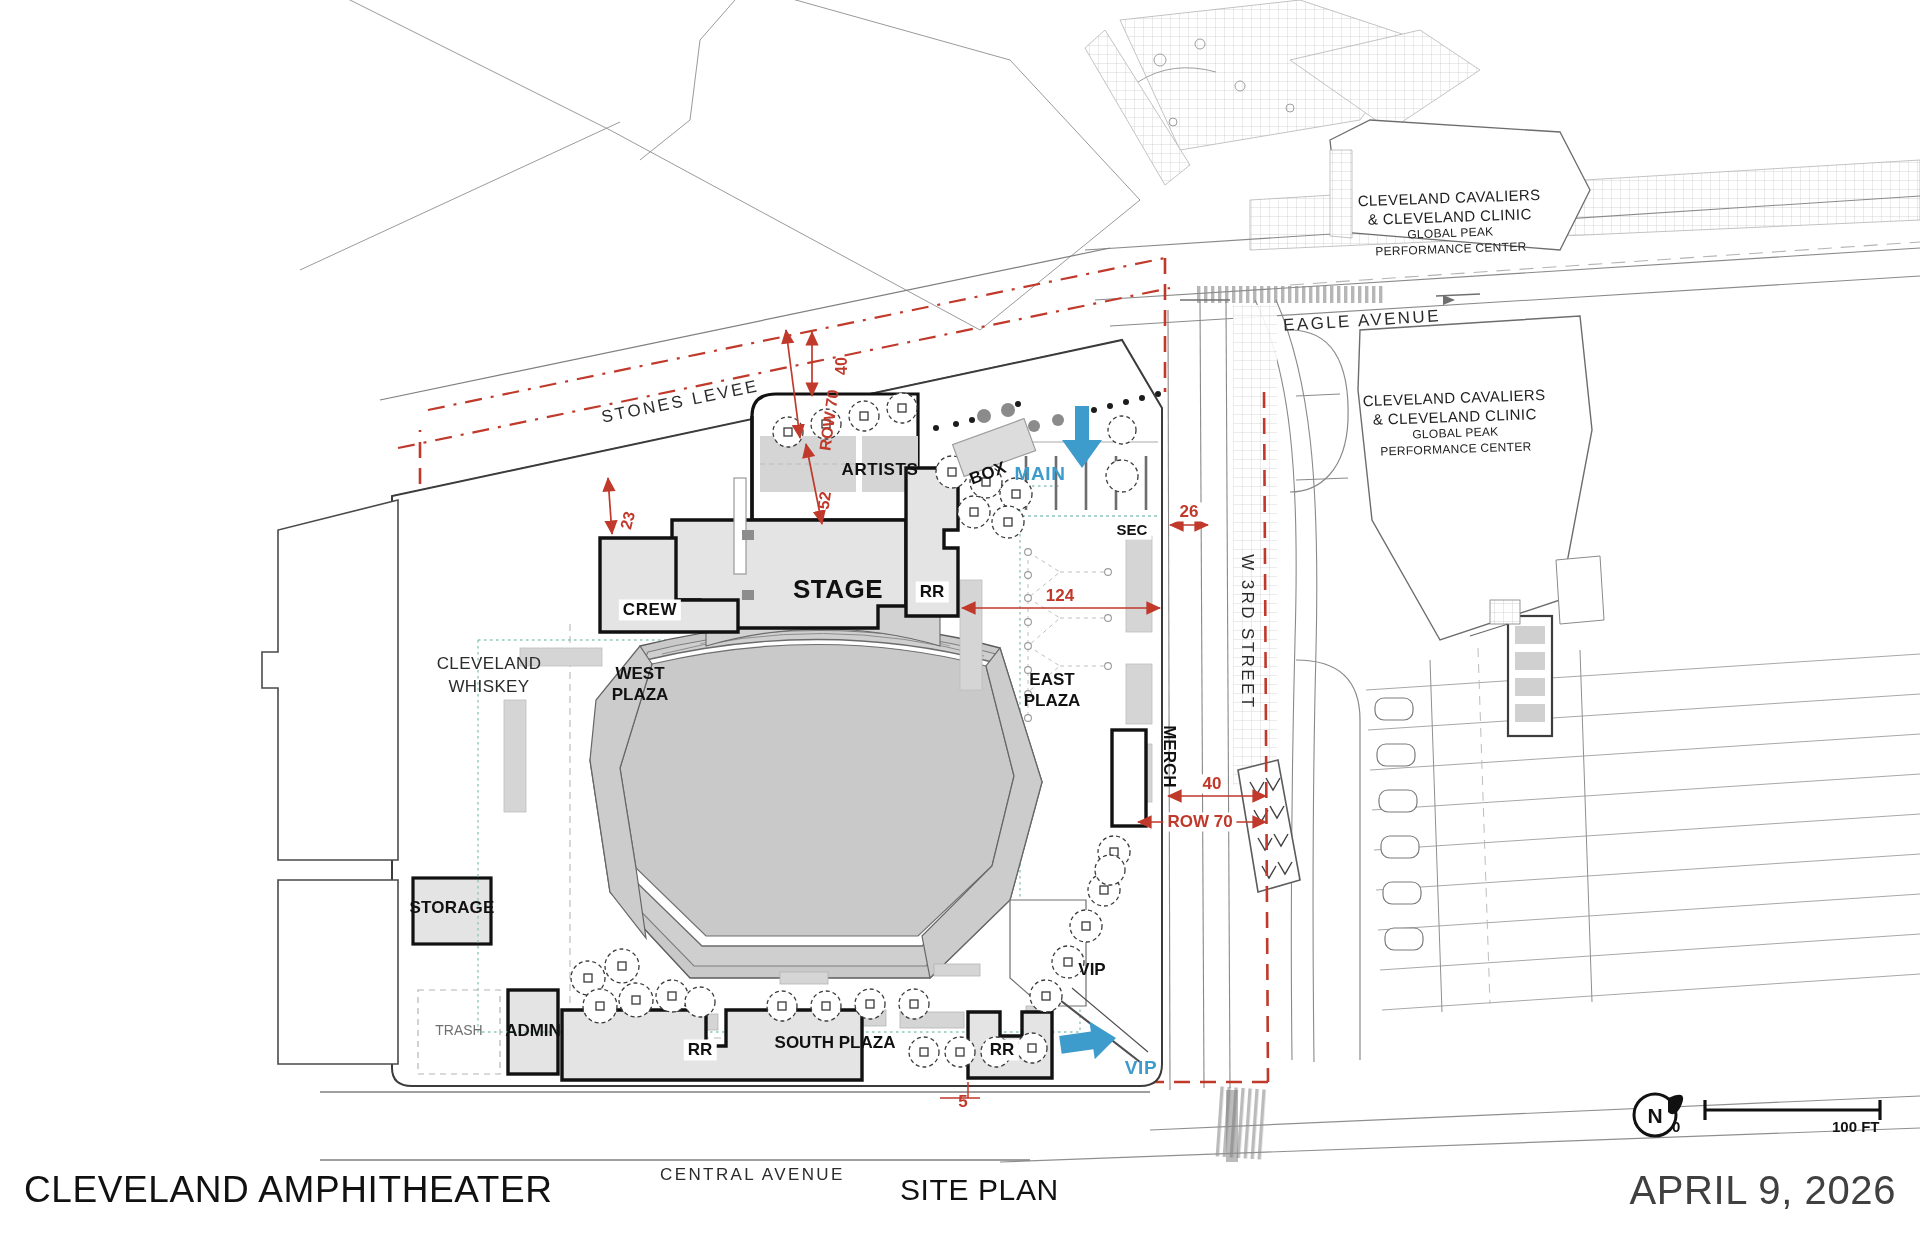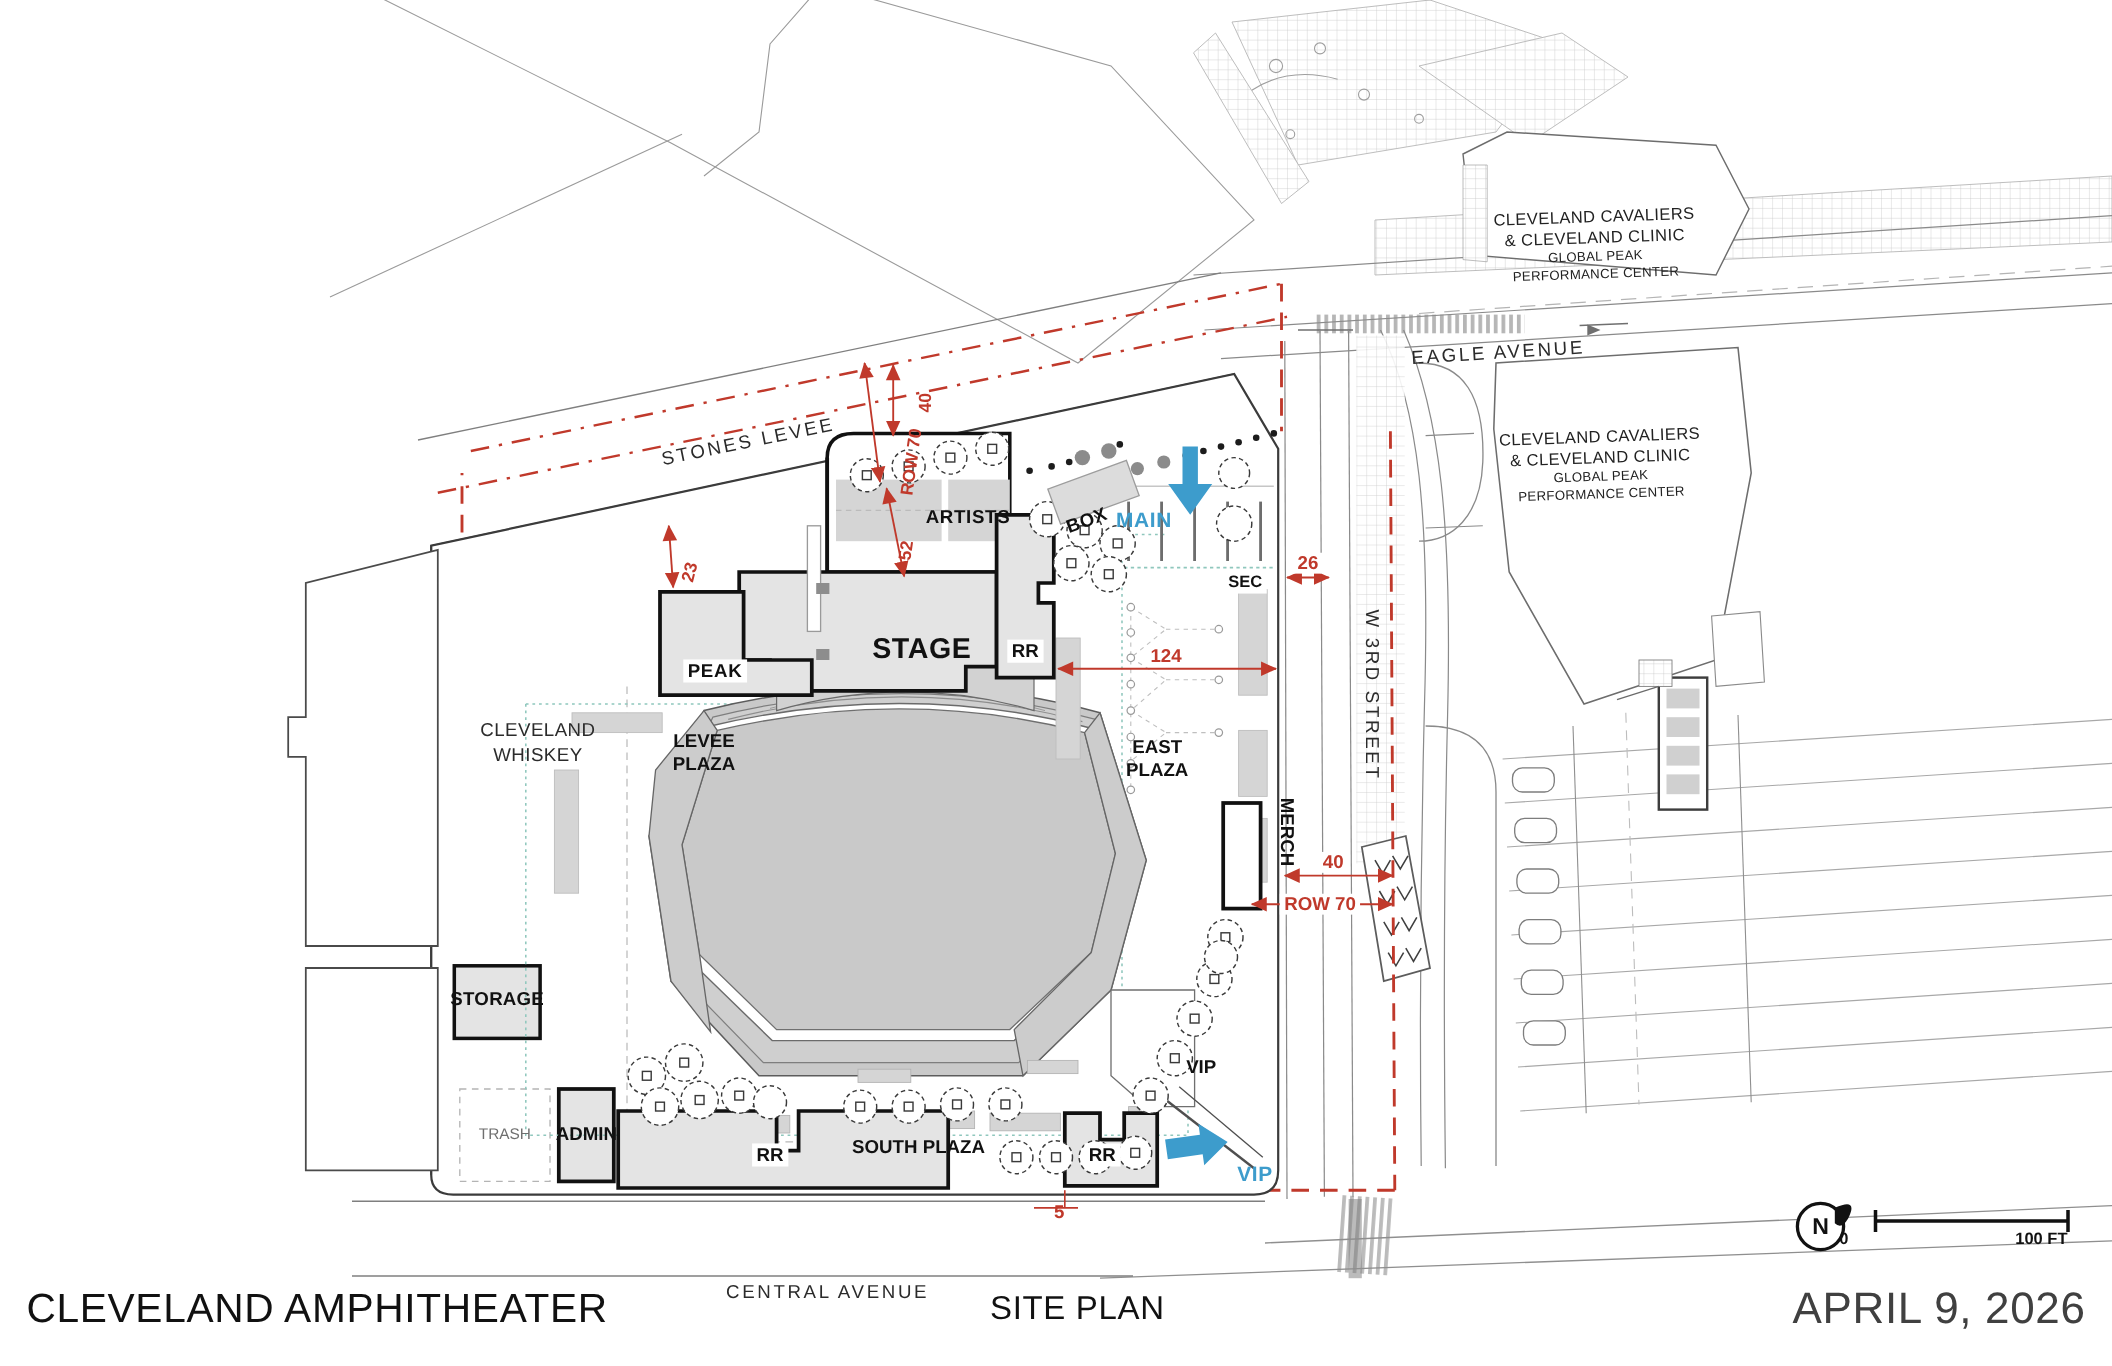--- a/index.html
+++ b/index.html
@@ -552,21 +552,21 @@
   <div class="lbl lbl-thin" style="left:1283px; top:311px; font-size:17px; letter-spacing:2.4px; transform:rotate(-3.5deg);">EAGLE AVENUE</div>
 
   <div class="lbl lbl-thin rot90" style="left:1160px; top:700px; font-size:17px; letter-spacing:2.4px; transform:rotate(90deg) translate(-50%,-50%);">W 3RD STREET</div>
 
   <div class="lbl lbl-thin" style="left:660px; top:1124px; font-size:17px; letter-spacing:2.4px;margin-top:41px;">CENTRAL AVENUE</div>
 
   <div class="lbl lbl-bold lbl-center" style="left:838px; top:590px; font-size:26px; letter-spacing:0.5px;">STAGE</div>
 
   <div class="lbl lbl-bold lbl-center" style="left:880px; top:470px; font-size:17px; letter-spacing:0.6px;">ARTISTS</div>
 
-  <div class="lbl lbl-bold lbl-center lbl-box" style="left:650px; top:610px; font-size:17px; letter-spacing:0.6px;">PEAK</div>
+  <div class="lbl lbl-bold lbl-center lbl-box" style="left:650px; top:610px; font-size:17px; letter-spacing:0.6px;">CREW</div>
 
   <div class="lbl lbl-bold lbl-center lbl-box" style="left:932px; top:592px; font-size:17px;">RR</div>
 
   <div class="lbl lbl-bold lbl-center lbl-box" style="left:700px; top:1050px; font-size:17px;">RR</div>
 
   <div class="lbl lbl-bold lbl-center lbl-box" style="left:1002px; top:1050px; font-size:17px;">RR</div>
 
   <div class="lbl lbl-bold lbl-center" style="left:990px; top:466px; font-size:17px; letter-spacing:0.4px; transform:rotate(-20deg) translate(-50%,-50%);">BOX</div>
 
   <div class="lbl lbl-bold lbl-center lbl-box" style="left:1132px; top:530px; font-size:15px;">SEC</div>
@@ -575,21 +575,21 @@
 
   <div class="lbl lbl-bold lbl-center" style="left:452px; top:908px; font-size:17px; letter-spacing:0.2px;">STORAGE</div>
 
   <div class="lbl lbl-bold lbl-center" style="left:533px; top:1031px; font-size:17px;">ADMIN</div>
 
   <div class="lbl lbl-center" style="left:459px; top:1031px; font-size:14px; color:#6f6f6f;">TRASH</div>
 
   <div class="lbl lbl-bold lbl-center" style="left:1092px; top:970px; font-size:17px;">VIP</div>
 
   <div class="lbl lbl-bold lbl-center" style="left:640px; top:684px; font-size:17px; line-height:1.25;">
-    <div>LEVEE</div>
+    <div>WEST</div>
     <div>PLAZA</div>
   </div>
 
   <div class="lbl lbl-bold lbl-center" style="left:1052px; top:690px; font-size:17px; line-height:1.25;">
     <div>EAST</div>
     <div>PLAZA</div>
   </div>
 
   <div class="lbl lbl-bold lbl-center" style="left:835px; top:1043px; font-size:17px;">SOUTH PLAZA</div>
 

